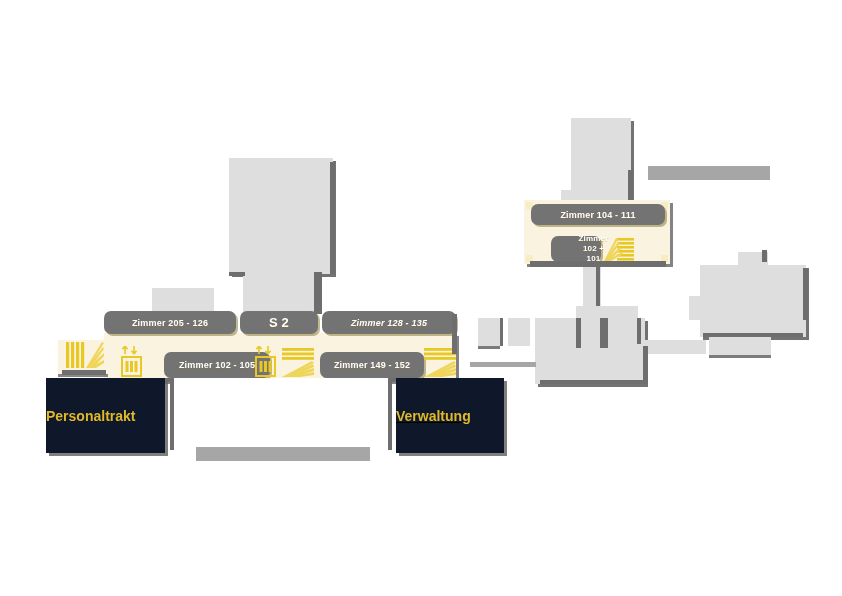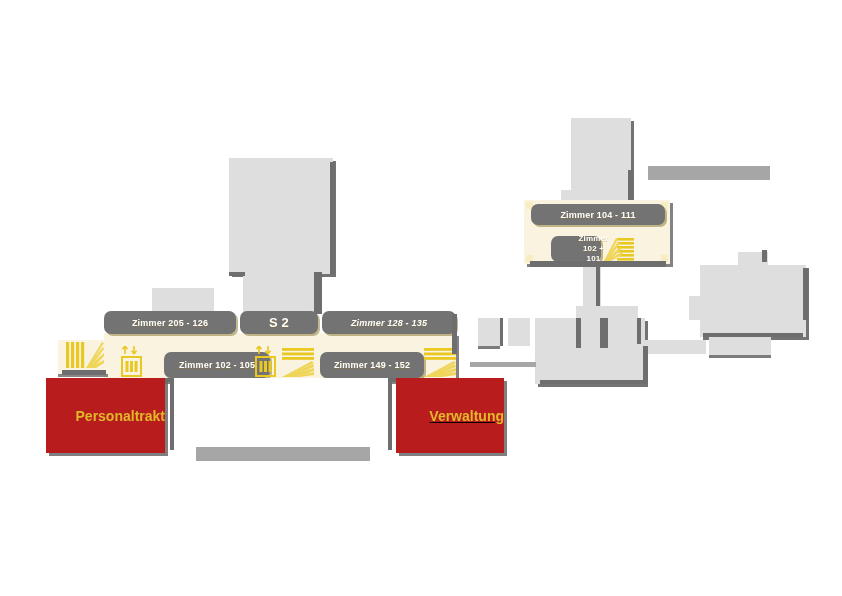--- a/index.html
+++ b/index.html
@@ -74,25 +74,25 @@
     white-space: normal;
     margin-left: 35px;
   }
   .ybar.shadowed {
     box-shadow: 2px 2px 0 0 rgba(120,100,20,0.45);
   }
 
   
   .wing {
     position: absolute;
-    background: #b91c1c;
+    background: #0f172a;
     box-sizing: border-box;
     display: flex;
     align-items: center;
-    justify-content: flex-end;
+    justify-content: flex-start;
     box-shadow: 3px 3px 0 0 rgba(105,105,105,0.85);
   }
   .wing .lbl {
     color: #e0b92a;
     font-weight: bold;
     font-size: 14px;
     white-space: nowrap;
   }
 
   

